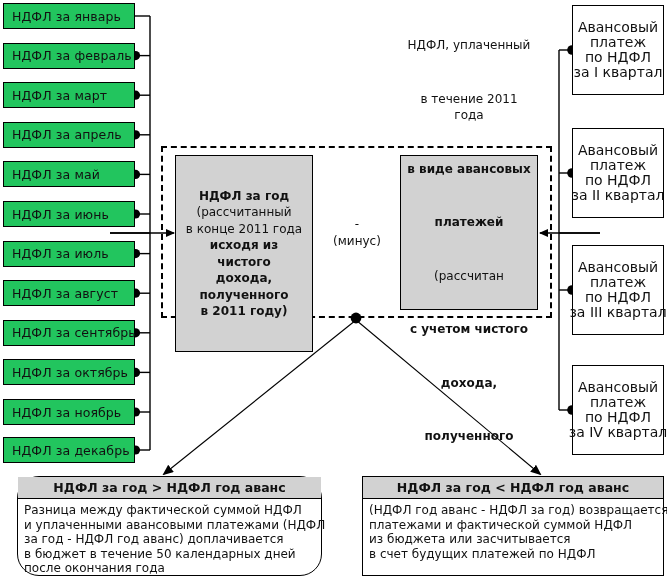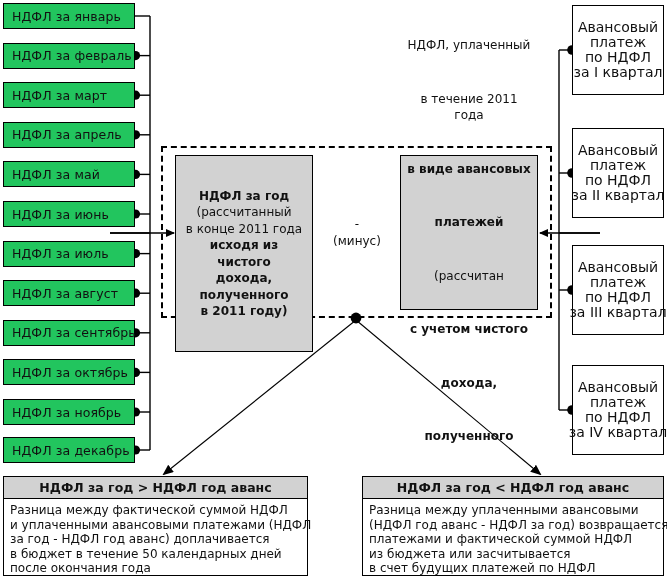--- a/index.html
+++ b/index.html
@@ -113,21 +113,21 @@
     line-height: 17px;
     color: #111111;
   }
   
   .result-box {
     position: absolute;
     box-sizing: border-box;
     border: 1.4px solid #000000;
     background: #ffffff;
   }
-  #result-left  { left: 3px;   top: 476px; width: 305px; height: 100px; }
+  #result-left  { left: 17px;   top: 476px; width: 305px; height: 100px; border-radius: 22px; }
   #result-right { left: 362px; top: 476px; width: 302px; height: 100px; }
   .result-head {
     height: 21px;
     background: #d2d2d2;
     border-bottom: 1.4px solid #000000;
     display: flex;
     align-items: center;
     justify-content: center;
     font-size: 12.5px;
     font-weight: bold;
@@ -312,21 +312,20 @@
       <div>и уплаченными авансовыми платежами (НДФЛ</div>
       <div>за год - НДФЛ год аванс) доплачивается</div>
       <div>в бюджет в течение 50 календарных дней</div>
       <div>после окончания года</div>
     </div>
   </div>
 
   <div class="result-box" id="result-right">
     <div class="result-head">НДФЛ за год &lt; НДФЛ год аванс</div>
     <div class="result-body">
-      <div>Разница между уплаченными авансовыми</div>
       <div>(НДФЛ год аванс - НДФЛ за год) возвращается</div>
       <div>платежами и фактической суммой НДФЛ</div>
       <div>из бюджета или засчитывается</div>
       <div>в счет будущих платежей по НДФЛ</div>
     </div>
   </div>
 
 </div>
 
 </body></html>

